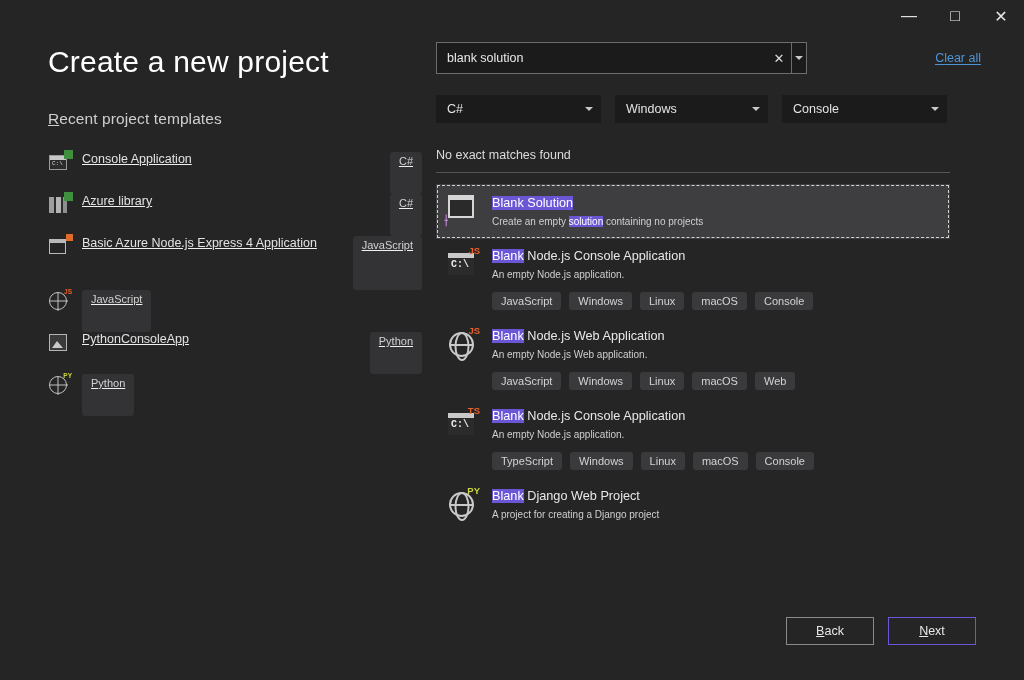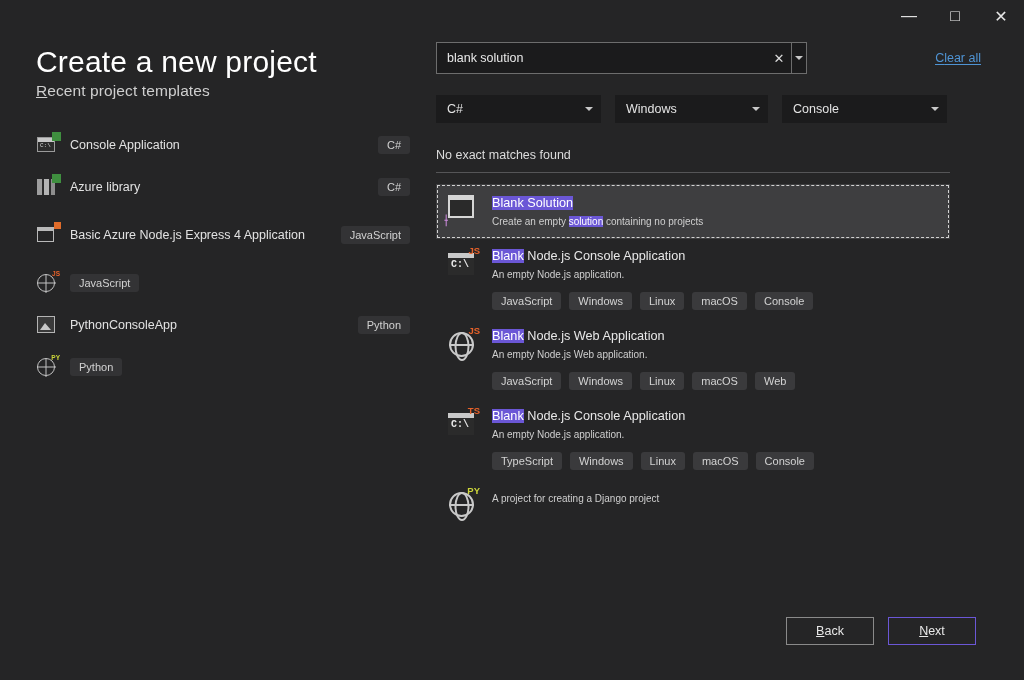--- a/index.html
+++ b/index.html
@@ -18,35 +18,35 @@
     display: flex; justify-content: flex-end; align-items: stretch;
   }
   .winbtn {
     width: 46px; height: 32px;
     display: flex; align-items: center; justify-content: center;
     color: #e6e6e6;
   }
 
   
   .left {
-    position: absolute; left: 36px; top: 42px; width: 380px;
+    position: absolute; left: 48px; top: 42px; width: 380px;
   }
   .page-title {
     font-size: 30px; font-weight: 400; color: #ffffff;
     letter-spacing: .2px; line-height: 40px;
   }
   .recent-head {
-    font-size: 15.5px; color: #cfcfcf; letter-spacing:.1px;
+    margin-top: 28px; font-size: 15.5px; color: #cfcfcf; letter-spacing:.1px;
   }
   .recent-head .ak { text-decoration: underline; }
 
   .recent-list { margin-top: 24px; }
   .recent-item {
-    display: flex; align-items: center;
-    height: 42px; padding-right: 6px; position: relative;
+    display: flex; 
+    height: 42px; padding-right: 6px; position: relative; text-decoration: underline;
   }
   .recent-item.tall { height: 54px; }
   .ri-icon {
     width: 22px; height: 22px; margin-right: 12px; flex: 0 0 22px;
     position: relative;
   }
   .ri-label {
     font-size: 12.5px; color: #e2e2e2; line-height: 15px;
     flex: 1 1 auto; padding-right: 8px;
   }
@@ -425,20 +425,23 @@
         </div>
       </span>
     </div>
 
     <div class="result">
       <span class="res-icon">
         <span class="bigglobe"></span>
           <span class="bigbadge py">PY</span>
       </span>
       <span class="res-body">
+        <div class="res-title">
+          <span class="hl">Blank</span><span> Django Web Project</span>
+        </div>
         <div class="res-desc">A project for creating a Django project</div>
       </span>
     </div>
 
   </div>
 </div>
 
 <div class="footer">
   <div class="btn">
     <span class="ak">B</span>

